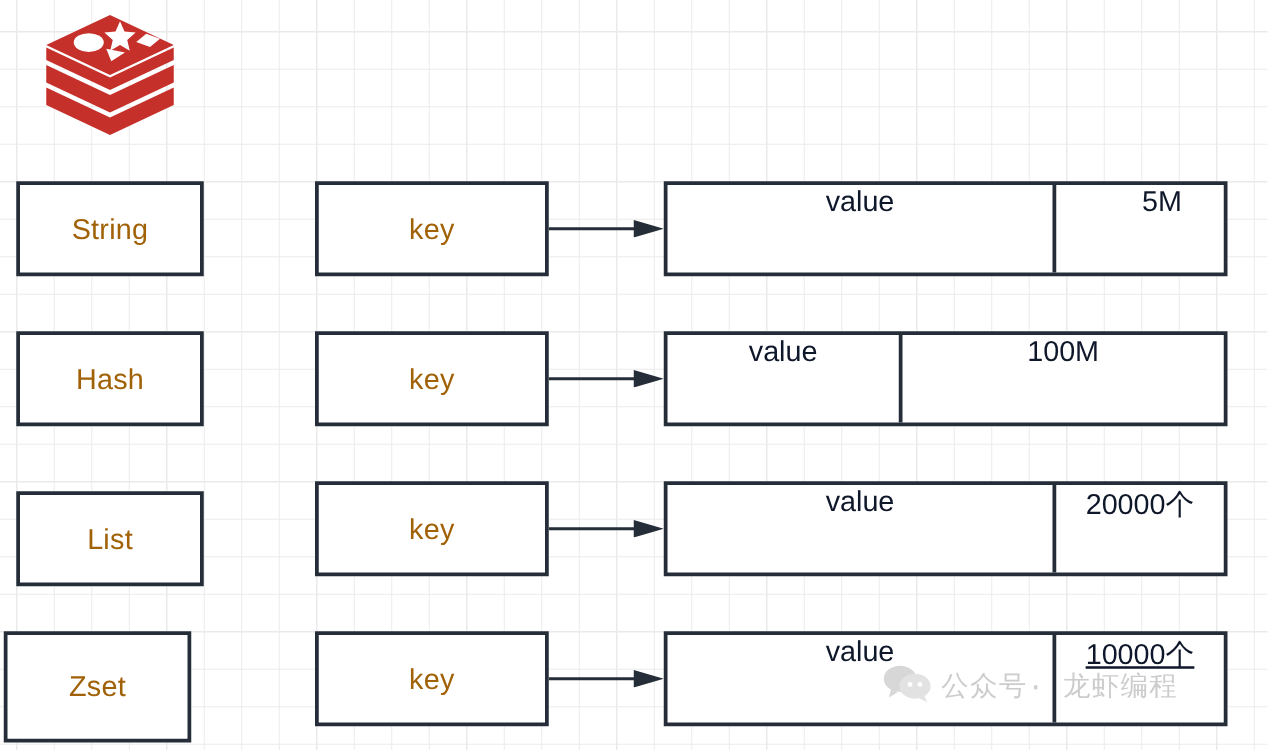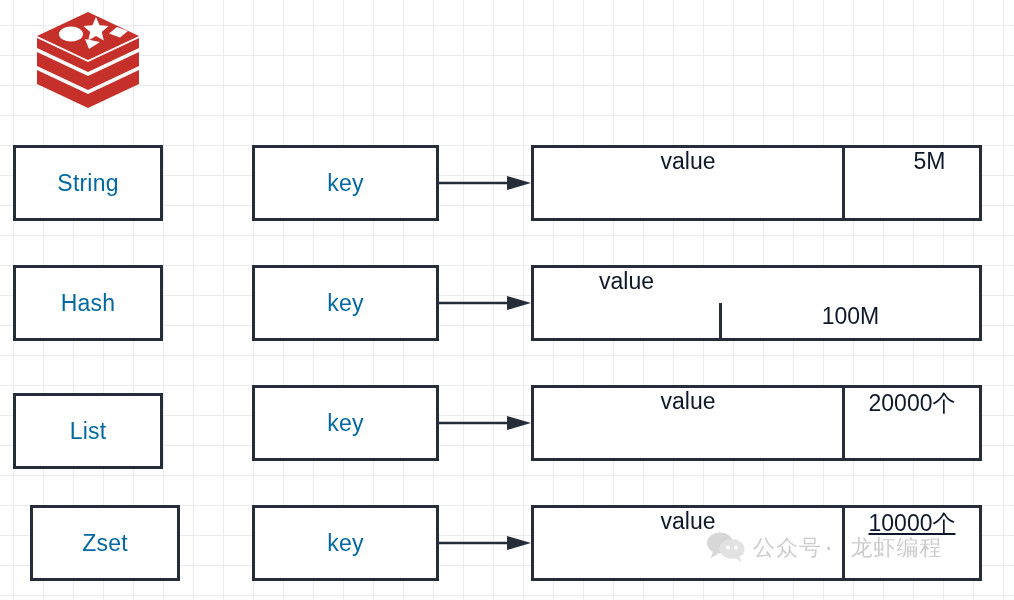--- a/index.html
+++ b/index.html
@@ -48,21 +48,21 @@
   
   .box {
     position: absolute;
     box-sizing: border-box;
     border: 3px solid #252d38;
     background: #ffffff;
     display: flex;
     align-items: center;
     justify-content: center;
     font-size: 23px;
-    color: #0369a1;
+    color: #a16207;
     letter-spacing: .2px;
   }
 
   .cellbox {
     position: absolute;
     box-sizing: border-box;
     border: 3px solid #252d38;
     background: #ffffff;
     display: flex;
     align-items: stretch;
@@ -171,21 +171,21 @@
 
   <svg class="arrow" style="left:439px; top:296px; width:92px;" viewBox="0 0 92 14">
     <line x1="0" y1="7" x2="72" y2="7" stroke="#252d38" stroke-width="2.4"></line>
     <polygon points="68,0 92,7 68,14" fill="#252d38"></polygon>
   </svg>
 
   <div class="cellbox" style="left:531px; top:265px; width:451px; height:76px;">
     <div class="cell" style="flex:0 0 185px;">
       <span>value</span>
     </div>
-    <div class="cell" style="flex:1 1 auto;margin-top:35px;">
+    <div class="cell" style="flex:1 1 auto;">
       <span>100M</span>
     </div>
   </div>
 
   <div class="box" style="left:13px; top:393px; width:150px; height:76px;">
     <span>List</span>
   </div>
 
   <div class="box" style="left:252px; top:385px; width:187px; height:76px;">
     <span>key</span>
@@ -198,21 +198,21 @@
 
   <div class="cellbox" style="left:531px; top:385px; width:451px; height:76px;">
     <div class="cell" style="flex:0 0 308px;">
       <span>value</span>
     </div>
     <div class="cell" style="flex:1 1 auto;">
       <span>20000个</span>
     </div>
   </div>
 
-  <div class="box" style="left:30px; top:505px; width:150px; height:76px;">
+  <div class="box" style="left:3px; top:505px; width:150px; height:89px;">
     <span>Zset</span>
   </div>
 
   <div class="box" style="left:252px; top:505px; width:187px; height:76px;">
     <span>key</span>
   </div>
 
   <svg class="arrow" style="left:439px; top:536px; width:92px;" viewBox="0 0 92 14">
     <line x1="0" y1="7" x2="72" y2="7" stroke="#252d38" stroke-width="2.4"></line>
     <polygon points="68,0 92,7 68,14" fill="#252d38"></polygon>

